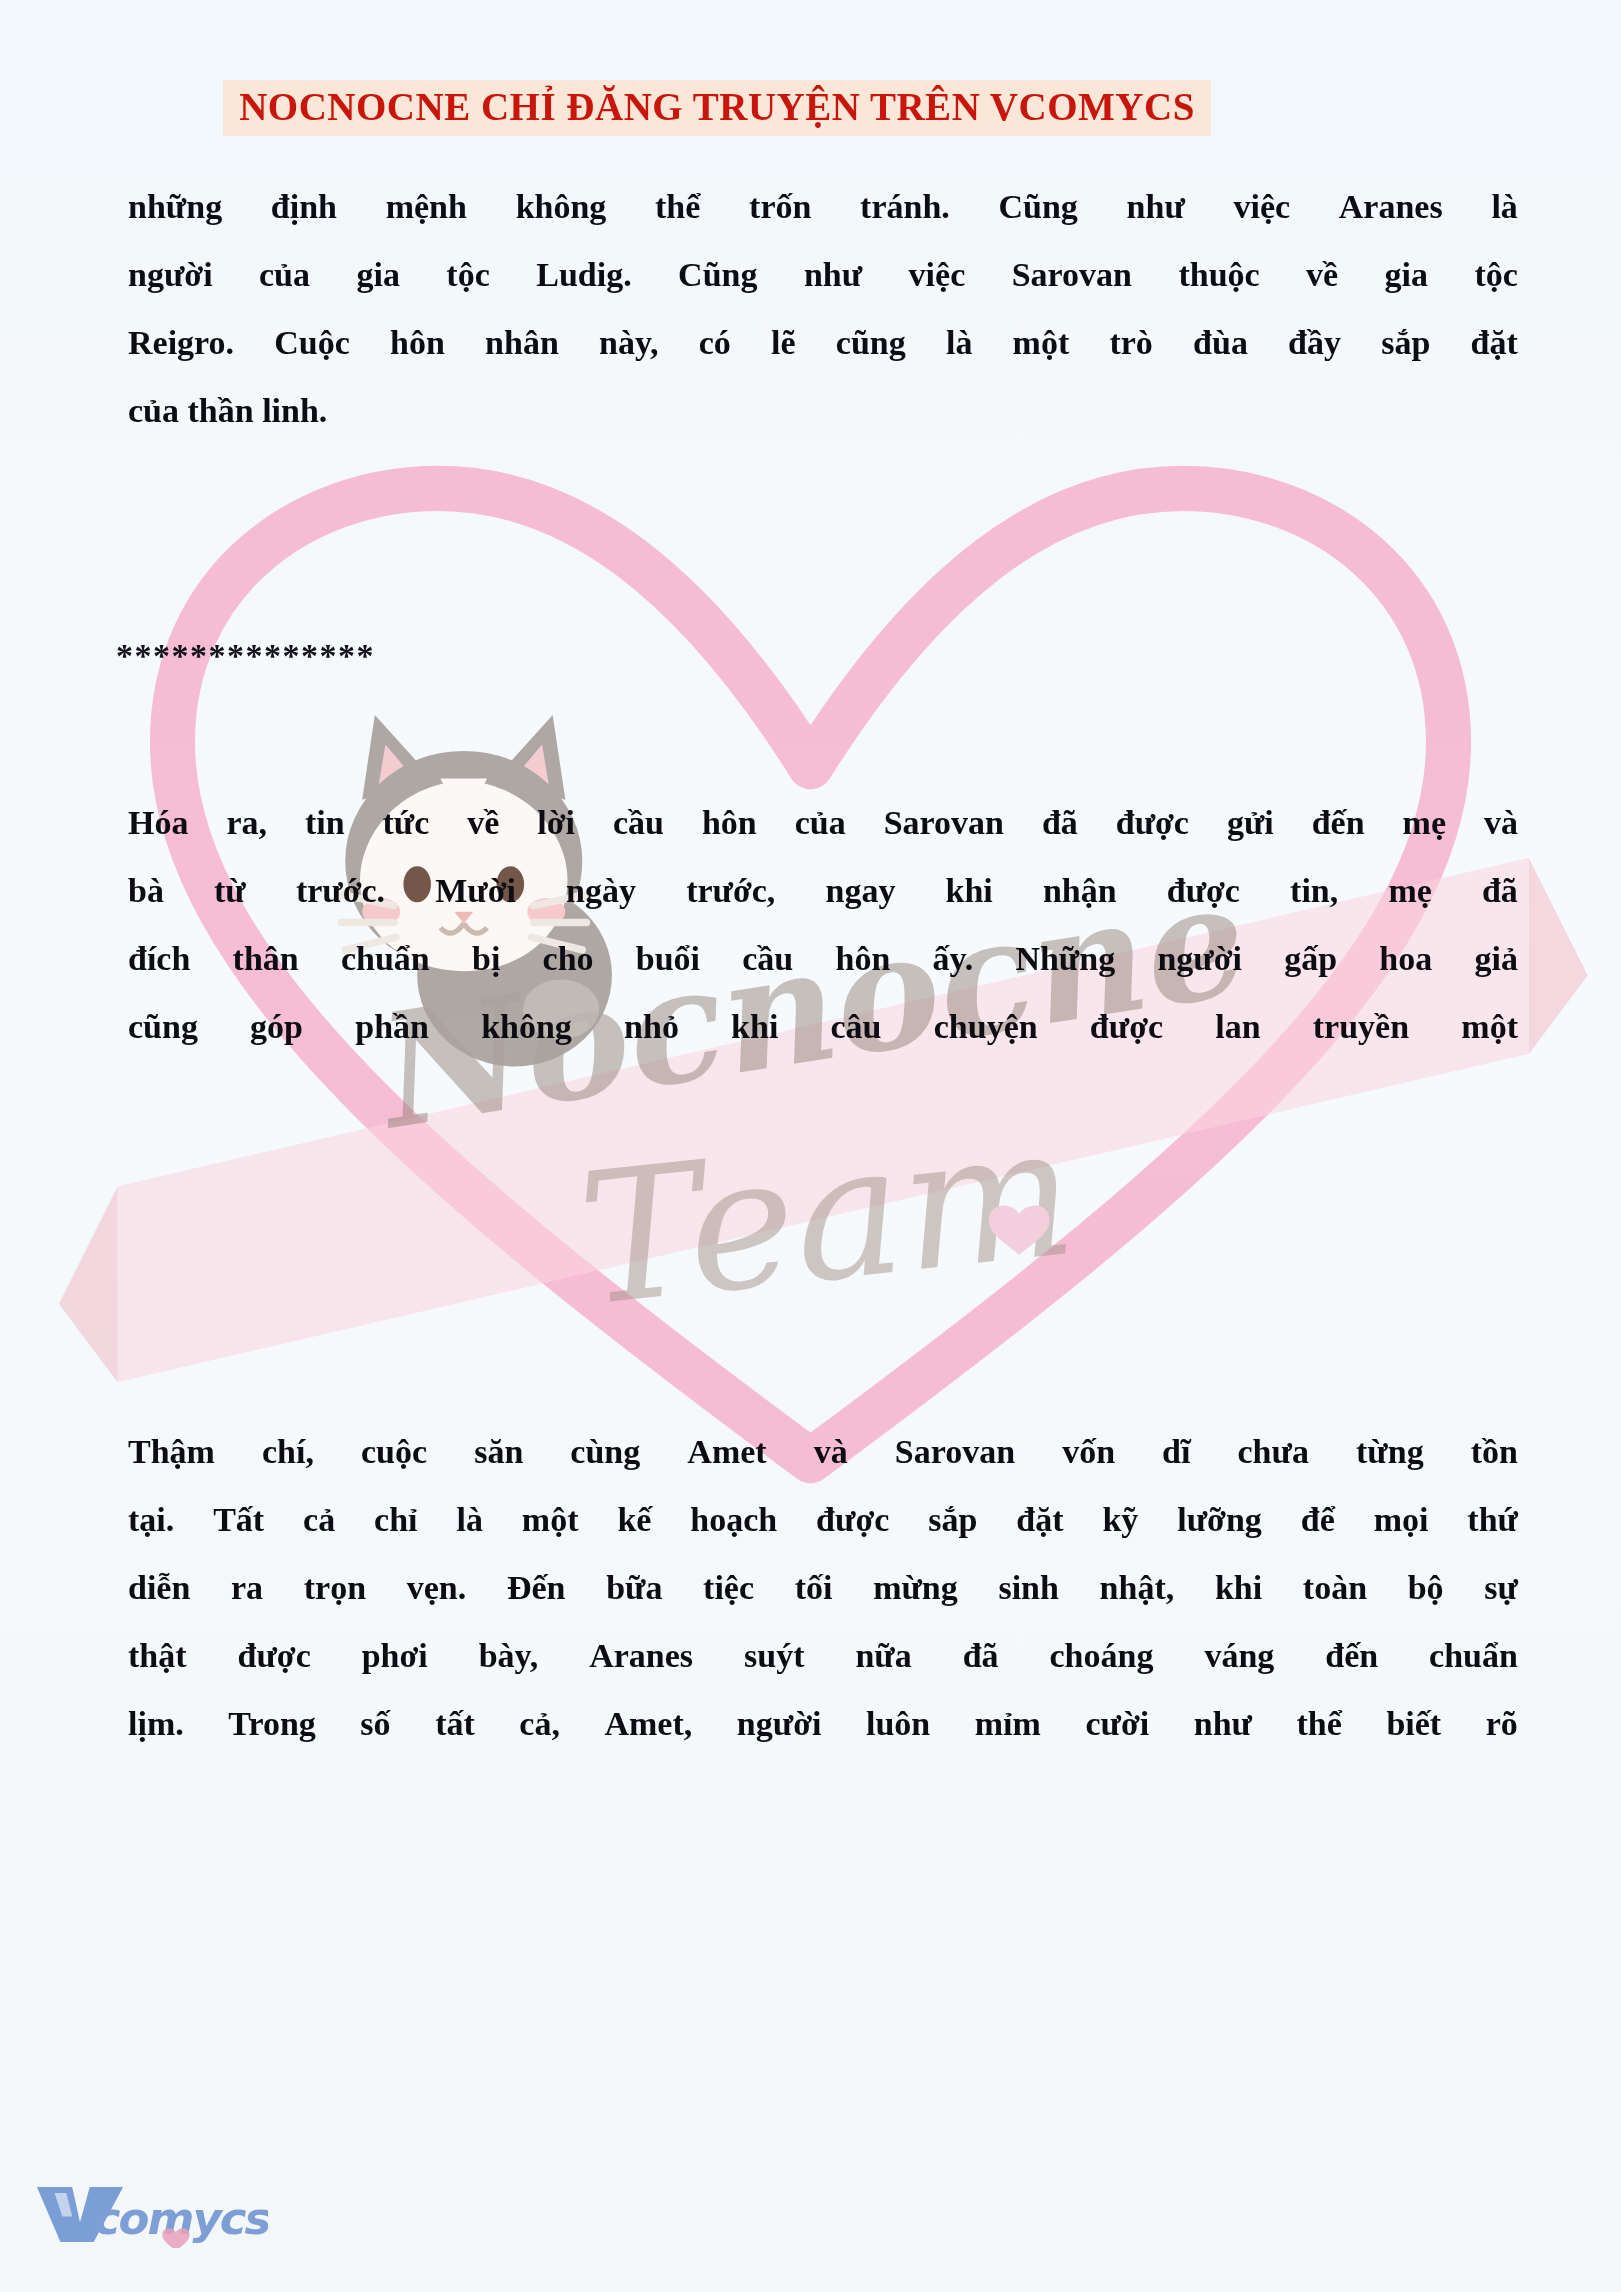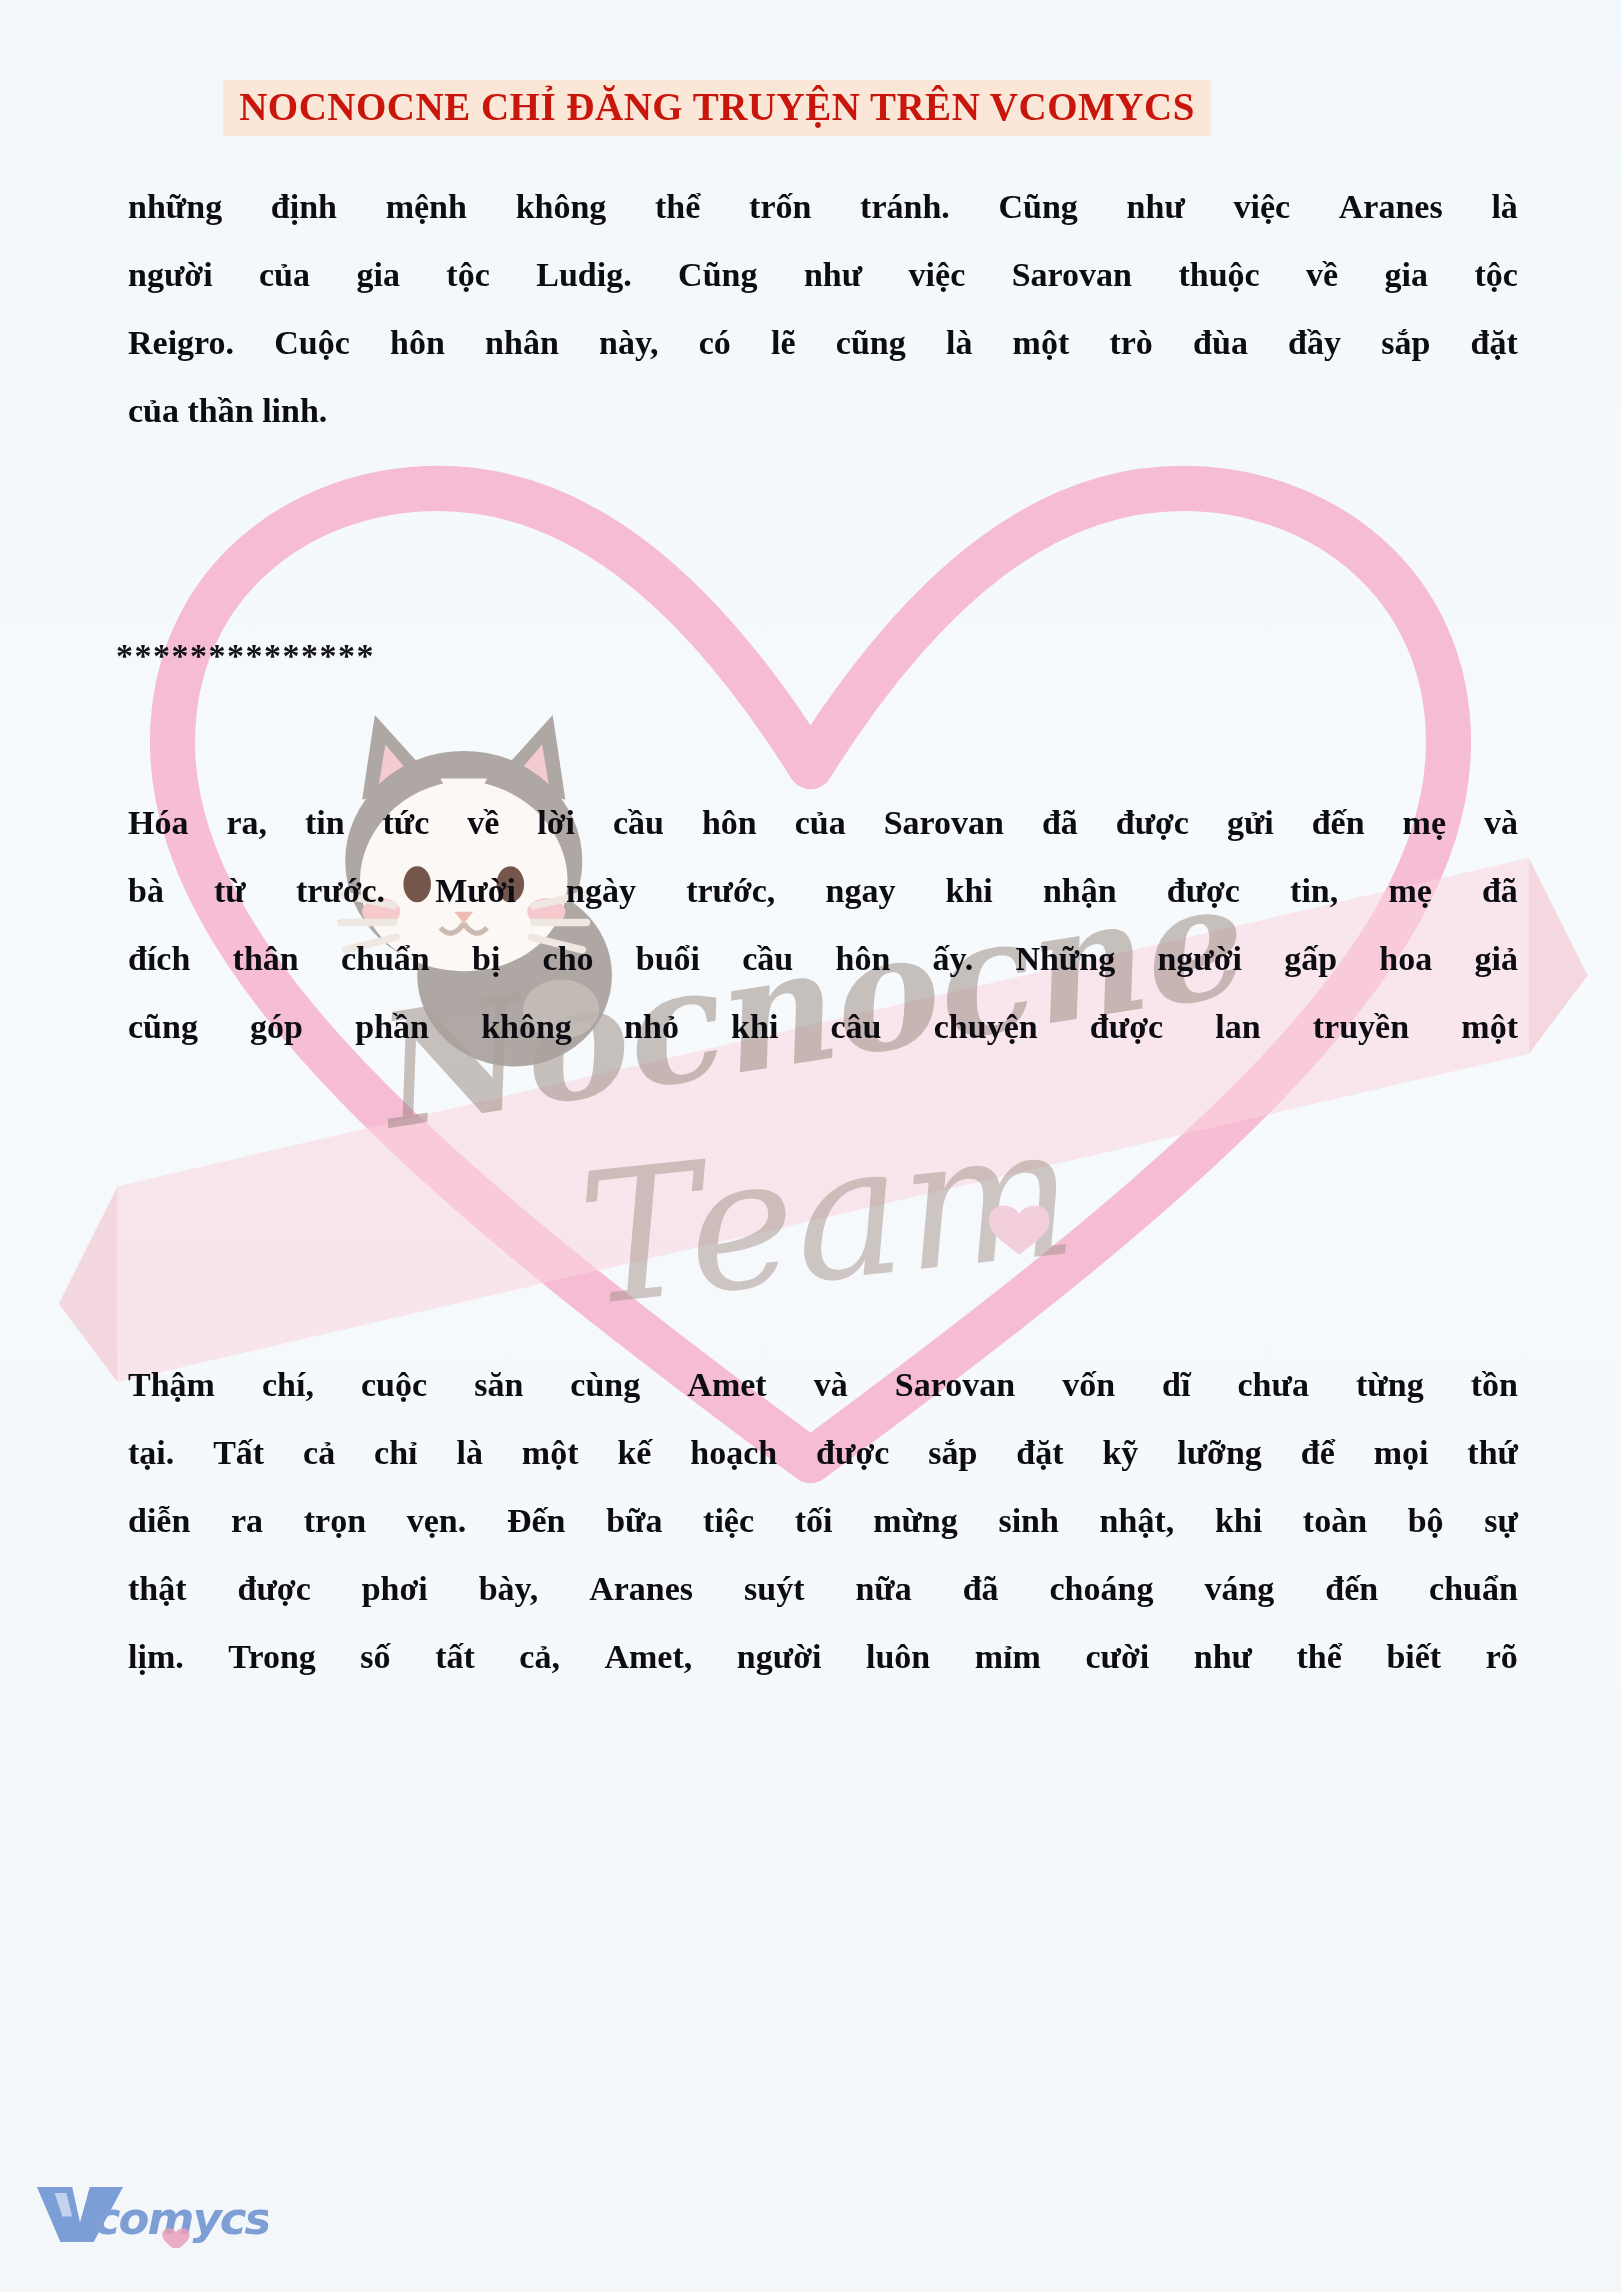--- a/index.html
+++ b/index.html
@@ -306,21 +306,21 @@
           <span>khi</span>
           <span>câu</span>
           <span>chuyện</span>
           <span>được</span>
           <span>lan</span>
           <span>truyền</span>
           <span>một</span>
         </span>
     </div>
 
-    <div class="para" style="top:1351px">
+    <div class="para" style="top:1418px">
       <span class="ln justify">
           <span>Thậm</span>
           <span>chí,</span>
           <span>cuộc</span>
           <span>săn</span>
           <span>cùng</span>
           <span>Amet</span>
           <span>và</span>
           <span>Sarovan</span>
           <span>vốn</span>

